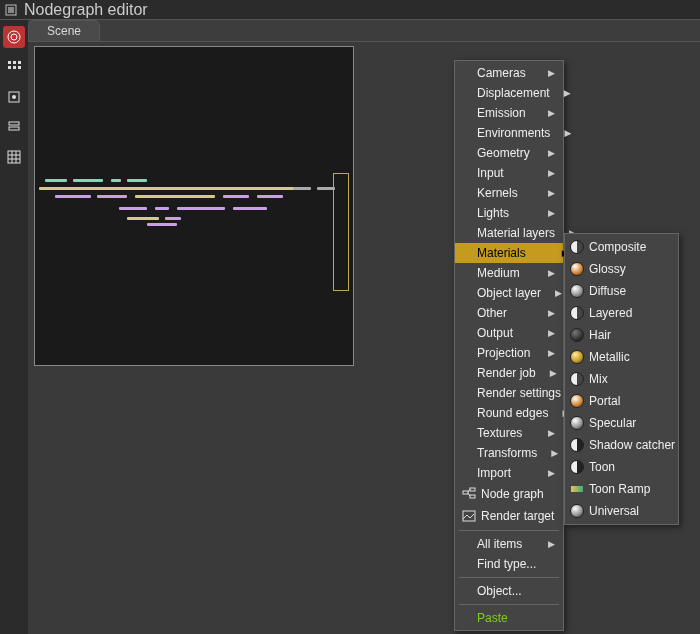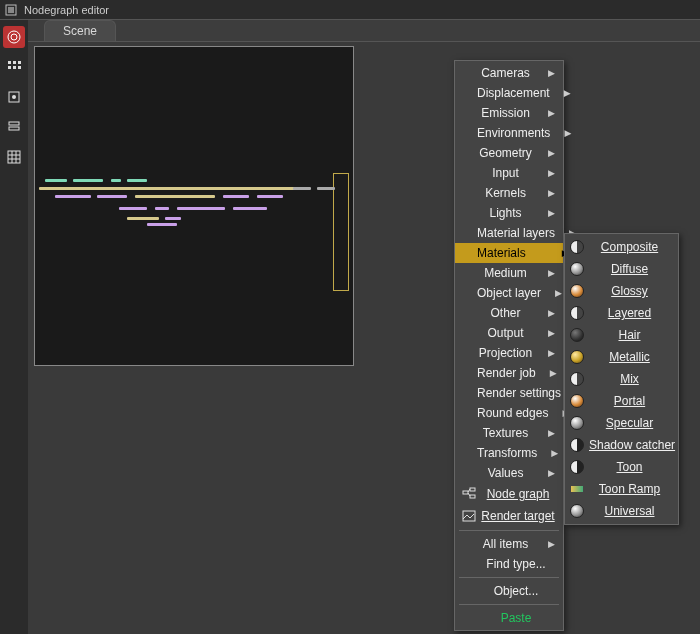--- a/index.html
+++ b/index.html
@@ -21,29 +21,29 @@
     display: flex;
     align-items: center;
     gap: 6px;
     padding: 0 4px;
     border-bottom: 1px solid #555;
   }
   .titlebar .app-icon {
     width: 14px; height: 14px;
     display: inline-flex; align-items: center; justify-content: center;
   }
-  .titlebar .title { color: #ccc; font-size: 11px; }
+  .titlebar .title { color: #ccc; font-size: 16px; }
 
   
   .tabstrip {
     height: 22px;
     background: #3d3d3d;
     display: flex;
     align-items: flex-end;
-    padding-left: 44px;
+    padding-left: 28px;
     border-bottom: 1px solid #555;
   }
   .tab {
     padding: 3px 18px;
     background: #4a4a4a;
     border-radius: 6px 6px 0 0;
     color: #d8d8d8;
     font-size: 12px;
     border: 1px solid #555;
     border-bottom: none;
@@ -110,36 +110,36 @@
     display: flex;
     align-items: center;
     justify-content: space-between;
     padding: 3px 8px 3px 22px;
     font-size: 12px;
     color: #eee;
     position: relative;
     white-space: nowrap;
     cursor: default;
   }
-  .menu-item.with-icon { padding-left: 6px; text-decoration: underline; }
+  .menu-item.with-icon { padding-left: 6px; }
   .menu-item .mi-icon {
     width: 16px; height: 16px;
     display: inline-flex; align-items: center; justify-content: center;
     margin-right: 4px;
     flex-shrink: 0;
   }
-  .menu-item .mi-label { flex: 1; text-align: center; }
+  .menu-item .mi-label { flex: 1; text-align: left; }
   .menu-item .arrow {
     font-size: 9px;
     color: #ccc;
     margin-left: 14px;
   }
   .menu-item.highlight { background: #c49b1c; color: #000; gap: 22px; }
   .menu-item.highlight .arrow { color: #000; }
-  .menu-item.disabled { color: #22c55e; }
+  .menu-item.disabled { color: #84cc16; }
   .menu-sep { height: 1px; background: #666; margin: 3px 4px; }
 
   .submenu .menu-item { padding-left: 4px; }
 
   .ball {
     width: 14px; height: 14px; border-radius: 50%;
     display: inline-block;
     background: radial-gradient(circle at 35% 30%, #fff, #999 55%, #333);
     border: 1px solid #222;
   }
@@ -311,21 +311,21 @@
     </div>
     <div class="menu-item">
       <span class="mi-label">Textures</span>
       <span class="arrow">▶</span>
     </div>
     <div class="menu-item">
       <span class="mi-label">Transforms</span>
       <span class="arrow">▶</span>
     </div>
     <div class="menu-item">
-      <span class="mi-label">Values</span>
+      <span class="mi-label">Import</span>
       <span class="arrow">▶</span>
     </div>
     <div class="menu-item with-icon">
       <span class="mi-icon">
         <svg width="14" height="14">
           <g stroke="#ddd" fill="none">
             <rect x="1" y="4" width="5" height="3"></rect>
             <rect x="8" y="1" width="5" height="3"></rect>
             <rect x="8" y="8" width="5" height="3"></rect>
             <line x1="6" y1="5" x2="8" y2="2"></line>
@@ -364,29 +364,29 @@
 
 <div class="menu submenu" id="submenu" style="left:564px; top:233px; width:115px;">
     <div class="menu-item with-icon">
       <span class="mi-icon">
         <span class="ball half"></span>
       </span>
       <span class="mi-label">Composite</span>
     </div>
     <div class="menu-item with-icon">
       <span class="mi-icon">
+        <span class="ball orange"></span>
+      </span>
+      <span class="mi-label">Glossy</span>
+    </div>
+    <div class="menu-item with-icon">
+      <span class="mi-icon">
         <span class="ball "></span>
       </span>
       <span class="mi-label">Diffuse</span>
-    </div>
-    <div class="menu-item with-icon">
-      <span class="mi-icon">
-        <span class="ball orange"></span>
-      </span>
-      <span class="mi-label">Glossy</span>
     </div>
     <div class="menu-item with-icon">
       <span class="mi-icon">
         <span class="ball half"></span>
       </span>
       <span class="mi-label">Layered</span>
     </div>
     <div class="menu-item with-icon">
       <span class="mi-icon">
         <span class="ball dark"></span>

